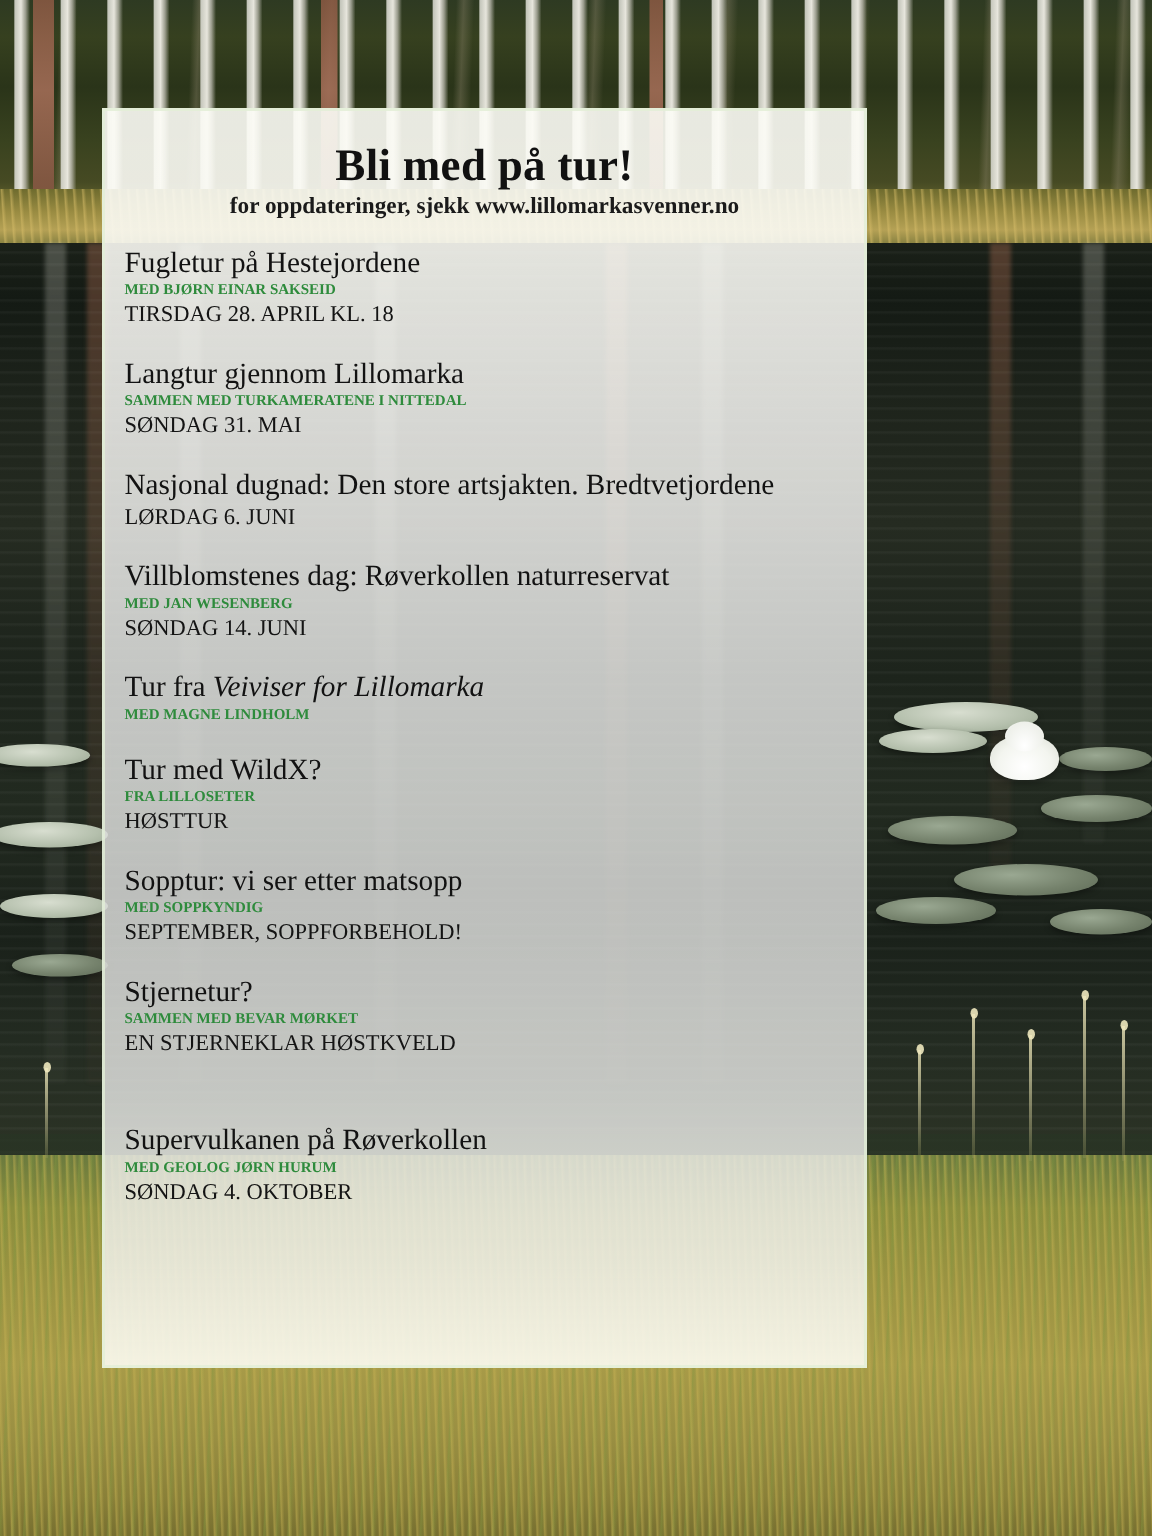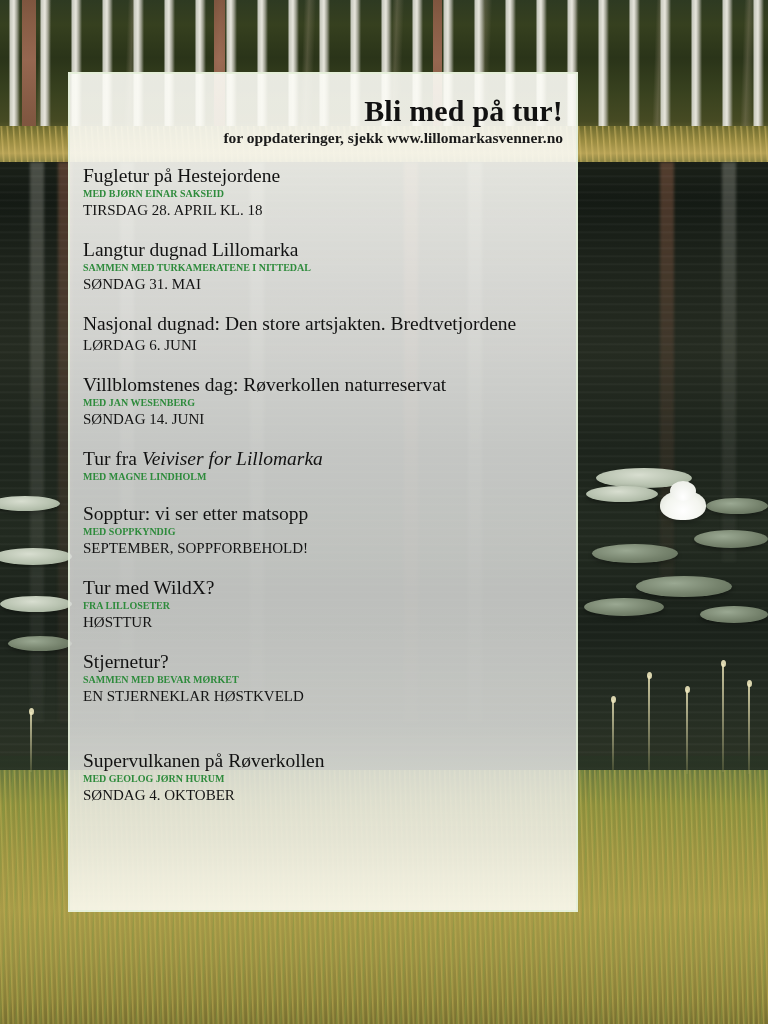--- a/index.html
+++ b/index.html
@@ -144,30 +144,30 @@
       rgba(228,229,227,.84) 45%,
       rgba(221,222,220,.83) 62%,
       rgba(226,227,224,.84) 78%,
       rgba(240,240,232,.88) 92%,
       rgba(250,249,238,.92) 100%);
     padding: 14px 13px 10px 13px;
   }
 
   
   .poster-title {
-    text-align: right;
+    text-align: center;
     font-size: 30px;
     font-weight: bold;
     color: #111;
     letter-spacing: .2px;
     margin: 6px 0 2px 0;
     line-height: 1.1;
   }
   .poster-subtitle {
-    text-align: right;
+    text-align: center;
     font-size: 15.5px;
     font-weight: bold;
     color: #1a1a1a;
     margin: 0 0 8px 0;
     line-height: 1.2;
   }
 
   .event-list { margin-top: 16px; }
 
   .event { margin-bottom: 19px; }
@@ -250,48 +250,48 @@
 
     <p class="poster-subtitle">for oppdateringer, sjekk www.lillomarkasvenner.no</p>
 
     <div class="event-list" id="event-list">
         <div class="event">
           <div class="event-title"><span>Fugletur på Hestejordene</span></div>
           <div class="event-partner">MED BJØRN EINAR SAKSEID</div>
           <div class="event-date">TIRSDAG 28. APRIL KL. 18</div>
         </div>
         <div class="event">
-          <div class="event-title"><span>Langtur dugnad Lillomarka</span></div>
+          <div class="event-title"><span>Langtur gjennom Lillomarka</span></div>
           <div class="event-partner">SAMMEN MED TURKAMERATENE I NITTEDAL</div>
           <div class="event-date">SØNDAG 31. MAI</div>
         </div>
         <div class="event">
           <div class="event-title"><span>Nasjonal dugnad: Den store artsjakten. Bredtvetjordene</span></div>
           <div class="event-date">LØRDAG 6. JUNI</div>
         </div>
         <div class="event">
           <div class="event-title"><span>Villblomstenes dag: Røverkollen naturreservat</span></div>
           <div class="event-partner">MED JAN WESENBERG</div>
           <div class="event-date">SØNDAG 14. JUNI</div>
         </div>
         <div class="event">
           <div class="event-title"><span>Tur fra </span><span class="ital">Veiviser for Lillomarka</span></div>
           <div class="event-partner">MED MAGNE LINDHOLM</div>
         </div>
         <div class="event">
+          <div class="event-title"><span>Tur med WildX?</span></div>
+          <div class="event-partner">FRA LILLOSETER</div>
+          <div class="event-date">HØSTTUR</div>
+        </div>
+        <div class="event">
           <div class="event-title"><span>Sopptur: vi ser etter matsopp</span></div>
           <div class="event-partner">MED SOPPKYNDIG</div>
           <div class="event-date">SEPTEMBER, SOPPFORBEHOLD!</div>
         </div>
         <div class="event">
-          <div class="event-title"><span>Tur med WildX?</span></div>
-          <div class="event-partner">FRA LILLOSETER</div>
-          <div class="event-date">HØSTTUR</div>
-        </div>
-        <div class="event">
           <div class="event-title"><span>Stjernetur?</span></div>
           <div class="event-partner">SAMMEN MED BEVAR MØRKET</div>
           <div class="event-date">EN STJERNEKLAR HØSTKVELD</div>
         </div>
         <div class="event">
           <div class="event-title"><span>Supervulkanen på Røverkollen</span></div>
           <div class="event-partner">MED GEOLOG JØRN HURUM</div>
           <div class="event-date">SØNDAG 4. OKTOBER</div>
         </div>
       </div>

